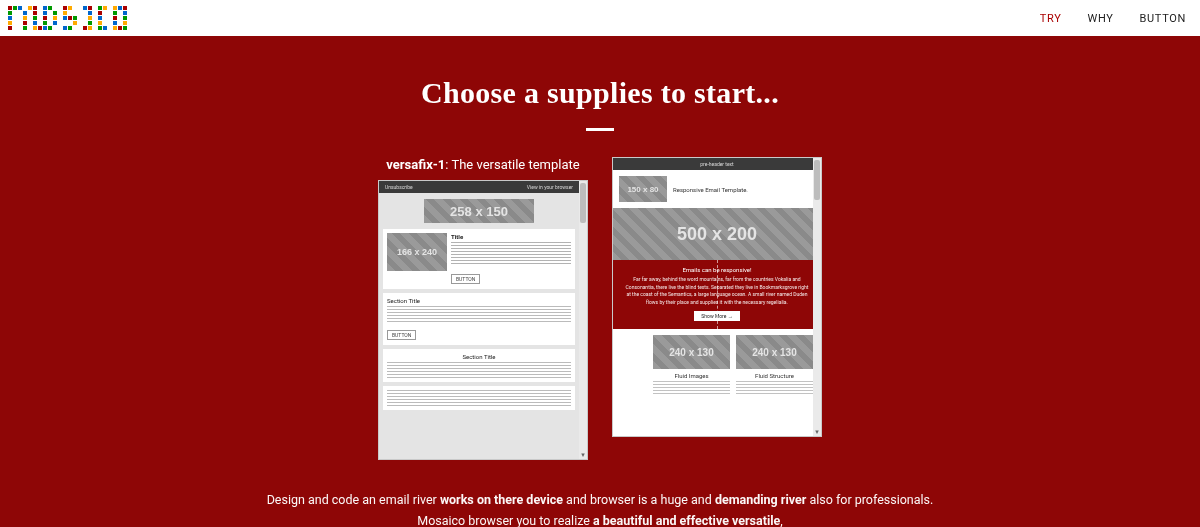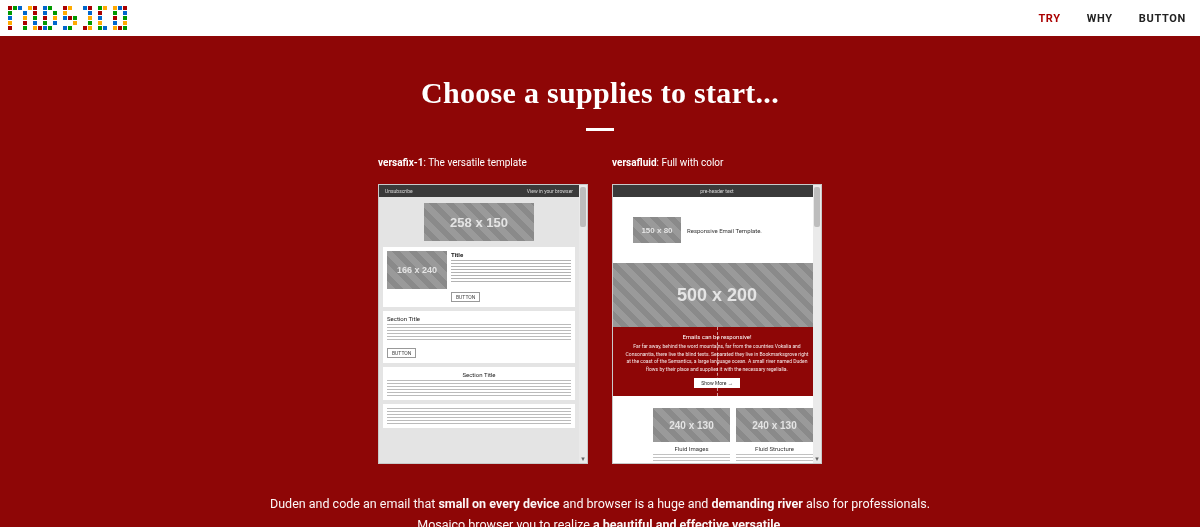--- a/index.html
+++ b/index.html
@@ -1,65 +1,65 @@
 <!DOCTYPE html>
 <html><head>
 <meta charset="utf-8">
 <style>
   * { margin: 0; padding: 0; box-sizing: border-box; }
   body { font-family: -apple-system, "Segoe UI", Roboto, "Helvetica Neue", Arial, sans-serif; background: #fff; width: 1200px; overflow-x: hidden; }
   .topbar { height: 36px; display: flex; align-items: center; justify-content: space-between; padding: 0 14px 0 8px; background: #fff; }
   .logo { display: grid; grid-template-columns: repeat(24, 4px); grid-auto-rows: 4px; gap: 1px; }
   .logo span { width: 4px; height: 4px; }
-  .nav { display: flex; gap: 26px; font-size: 11px; letter-spacing: .06em; font-weight: 700; }
+  .nav { display: flex; gap: 26px; font-size: 11px; letter-spacing: .06em; font-weight: 400; }
   .nav a { text-decoration: none; color: #222; }
   .nav a.active { color: #a00; }
   .hero { background: #8e0606; color: #fff; padding: 40px 0 50px; }
   .hero h1 { text-align: center; font-family: Georgia, "Times New Roman", serif; font-weight: 600; font-size: 30px; letter-spacing: .01em; }
   .hr { width: 28px; height: 3px; background: #fff; margin: 18px auto 26px; }
   .templates { display: flex; justify-content: center; gap: 24px; }
   .tmpl { width: 210px; }
-  .tmpl-caption { font-size: 10px; margin-bottom: 16px; color: #fff; }
+  .tmpl-caption { text-align: center; font-size: 13px; margin-bottom: 8px; color: #fff; }
   .tmpl-caption b { font-weight: 700; }
   .thumb { width: 210px; height: 280px; background: #fff; border: 1px solid #c9c9c9; position: relative; overflow: hidden; }
   .thumb .scroll { position: absolute; right: 0; top: 0; bottom: 0; width: 8px; background: #eaeaea; }
   .thumb .scroll .handle { position: absolute; left: 1px; right: 1px; top: 2px; height: 40px; background: #bdbdbd; border-radius: 2px; }
   .thumb .scroll .arrow { position: absolute; left: 0; right: 0; height: 8px; text-align: center; font-size: 7px; color: #666; line-height: 8px; }
   .thumb .scroll .arrow.up { top: 0; }
   .thumb .scroll .arrow.dn { bottom: 0; }
   .ph { background: repeating-linear-gradient(45deg, #9a9a9a, #9a9a9a 6px, #8a8a8a 6px, #8a8a8a 12px); color: #e4e4e4; display: flex; align-items: center; justify-content: center; font-weight: 700; font-family: Arial, sans-serif; }
   
   .thA { padding: 0 8px 0 0; background: #e4e4e4; }
   .thA .bar { background: #3a3a3a; color: #d9d9d9; font-size: 5px; display: flex; justify-content: space-between; padding: 3px 6px; }
-  .thA .ph1 { width: 110px; height: 38px; margin: 6px auto; font-size: 13px; }
+  .thA .ph1 { width: 110px; height: 24px; margin: 6px auto; font-size: 13px; }
   .thA .row1 { background: #fff; margin: 4px 4px; padding: 4px; display: flex; gap: 4px; }
   .thA .ph-sm { width: 60px; height: 38px; font-size: 9px; }
   .thA .txtblk { flex: 1; }
   .thA .ttl { font-size: 6px; font-weight: 700; color: #222; margin-bottom: 2px; }
   .thA .lines { height: 24px; background: repeating-linear-gradient(to bottom, #555 0 .6px, transparent .6px 3px); opacity: .45; }
   .thA .btn { display: inline-block; border: 1px solid #999; font-size: 5px; padding: 1px 4px; margin-top: 3px; color: #444; }
   .thA .wide { background: #fff; margin: 4px; padding: 4px; }
   .thA .ph2 { width: 100%; height: 42px; font-size: 14px; }
   .thA .sec { background: #fff; margin: 4px; padding: 4px; }
   .thA .stitle { font-size: 6px; color: #222; margin-bottom: 2px; }
   .thA .stitle.center { text-align: center; }
   .thA .para { height: 16px; background: repeating-linear-gradient(to bottom, #555 0 .6px, transparent .6px 3px); opacity: .4; }
   
   .thB { background: #fff; }
   .thB .bar { background: #3a3a3a; color: #d9d9d9; font-size: 5px; text-align: center; padding: 3px 6px; }
-  .thB .head { display: flex; align-items: center; gap: 6px; padding: 20px; }
+  .thB .head { display: flex; align-items: center; gap: 6px; padding: 6px; }
   .thB .ph-logo { width: 48px; height: 26px; font-size: 8px; }
   .thB .head-txt { font-size: 6px; color: #333; }
-  .thB .heroimg { width: 100%; height: 64px; font-size: 18px; }
+  .thB .heroimg { width: 100%; height: 52px; font-size: 18px; }
   .thB .body { background: #8e0606; color: #fff; padding: 6px 10px 8px; position: relative; }
   .thB .body .dash { position: absolute; left: 50%; top: 0; bottom: 0; border-left: 1px dashed rgba(255,255,255,.6); }
   .thB .btitle { font-size: 6px; text-align: center; margin-bottom: 3px; }
   .thB .bpara { font-size: 5px; line-height: 1.5; text-align: center; opacity: .92; }
   .thB .bbtn { display: block; width: 46px; margin: 5px auto 0; background: #fff; color: #222; font-size: 5px; text-align: center; padding: 2px 0; }
-  .thB .cols { display: flex; gap: 6px; padding: 12px 8px; margin-left: 32px; }
+  .thB .cols { display: flex; gap: 6px; padding: 6px 8px; margin-left: 32px; }
   .thB .col { flex: 1; }
   .thB .ph3 { width: 100%; height: 34px; font-size: 10px; }
   .thB .cl { font-size: 6px; text-align: center; color: #333; margin: 3px 0 2px; }
   .thB .cp { height: 14px; background: repeating-linear-gradient(to bottom, #666 0 .6px, transparent .6px 3px); opacity: .4; }
   .desc { text-align: center; margin-top: 30px; font-size: 12.5px; line-height: 1.65; color: #fff; opacity: .97; padding: 0 40px; }
   .desc b { font-weight: 700; }
 </style>
 </head>
 <body>
 
@@ -231,23 +231,20 @@
         </div>
         <div class="scroll">
           <div class="arrow up">▴</div>
           <div class="handle"></div>
           <div class="arrow dn">▾</div>
         </div>
       </div>
     </div>
 
     <div class="tmpl">
-      <div class="tmpl-caption">
-        <b>versafluid</b><span>: Full with color</span>
-      </div>
       <div class="thumb thB">
         <div class="bar">pre-header text</div>
         <div class="head">
           <div class="ph ph-logo">150 x 80</div>
           <div class="head-txt">Responsive Email Template.</div>
         </div>
         <div class="ph heroimg">500 x 200</div>
         <div class="body">
           <div class="dash"></div>
           <div class="btitle">Emails can be responsive!</div>
@@ -270,17 +267,17 @@
           <div class="arrow up">▴</div>
           <div class="handle"></div>
           <div class="arrow dn">▾</div>
         </div>
       </div>
     </div>
 
   </div>
 
   <p class="desc">
-    <span>Duden and code an email that </span><b>small on every device</b><span> and browser is a huge and </span><b>demanding river</b><span> also for professionals.</span><br>
+    <span>Design and code an email river </span><b>works on there device</b><span> and browser is a huge and </span><b>demanding river</b><span> also for professionals.</span><br>
     <span>Mosaico browser you to realize </span><b>a beautiful and effective versatile</b><span>,</span><br>
     
   </p>
 </section>
 
 </body></html>

